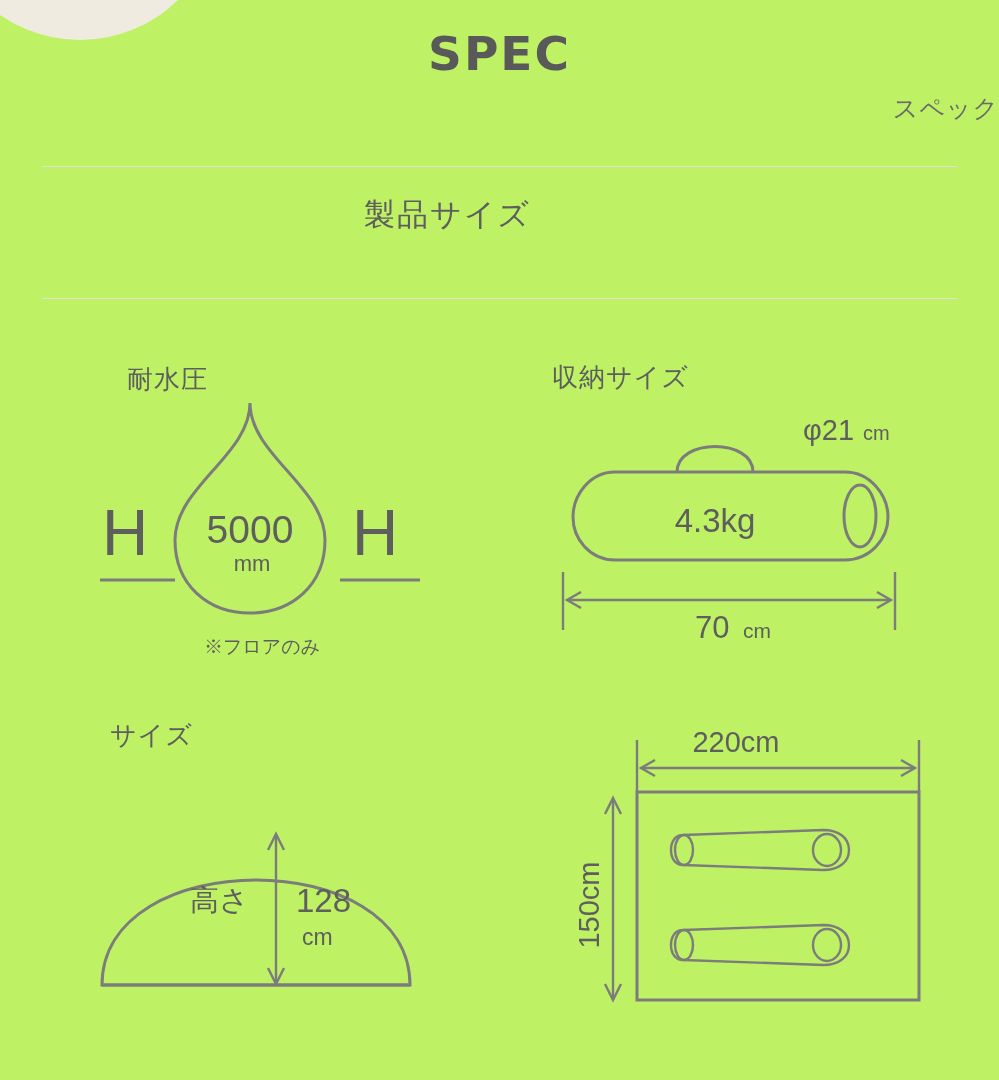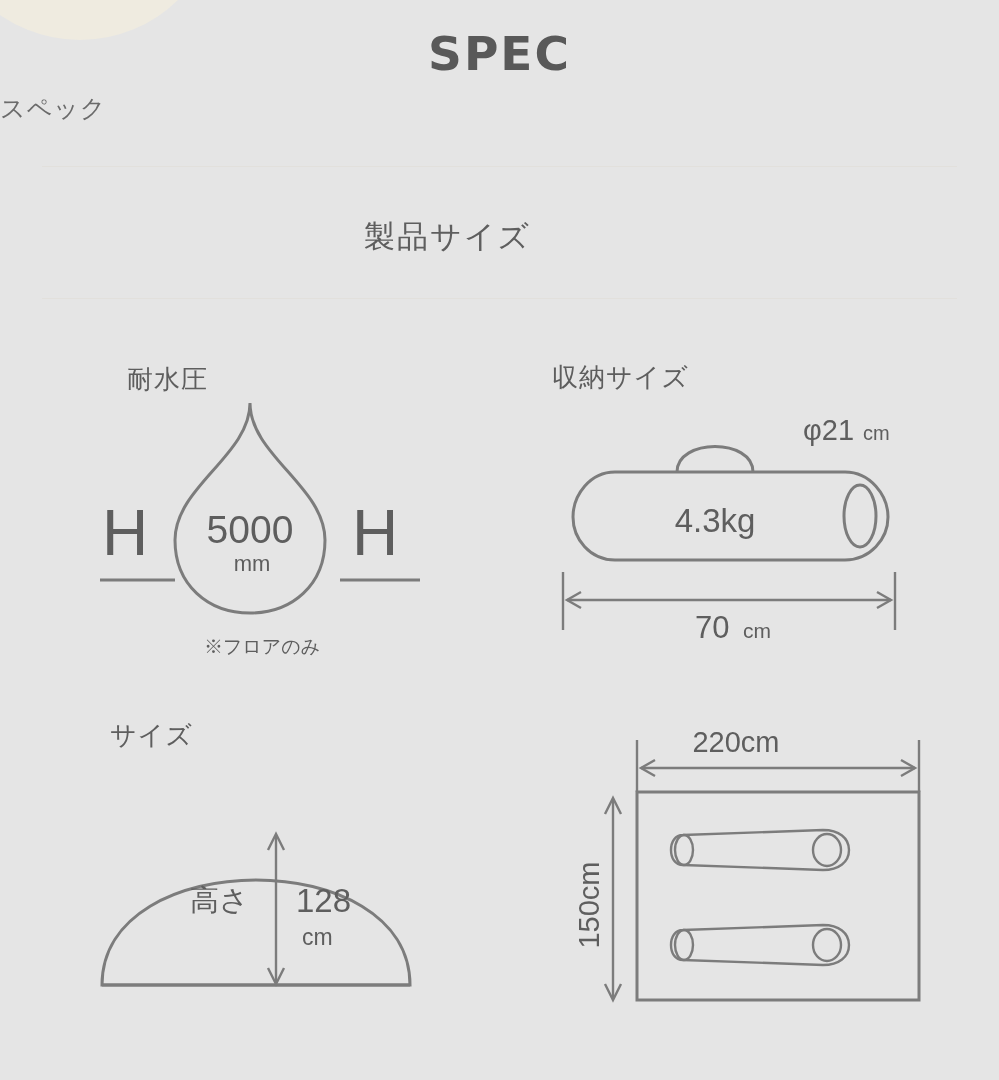--- a/index.html
+++ b/index.html
@@ -7,21 +7,21 @@
     margin: 0; padding: 0;
     width: 999px; height: 1080px;
     background: #ffffff;
     font-family: "Liberation Sans", sans-serif;
     color: #5b5b5b;
     overflow: hidden;
   }
   .page {
     position: relative;
     width: 999px; height: 1080px;
-    background: #e5e5e5;
+    background: #bef264;
   }
 
   
   .blob {
     position: absolute;
     left: -60px; top: -120px;
     width: 280px; height: 160px;
     background: #efebe0;
     border-radius: 0 0 150px 150px;
   }
@@ -33,38 +33,38 @@
     text-align: center;
     font-size: 47px;
     font-weight: bold;
     letter-spacing: 2px;
     color: #595959;
     font-family: "DejaVu Sans", sans-serif;
   }
   .spec-sub {
     position: absolute;
     top: 92px; left: 0; width: 999px;
-    text-align: left;
+    text-align: right;
     font-size: 25px;
     color: #6b6b6b;
     letter-spacing: 1px;
   }
 
   .rule {
     position: absolute;
     left: 42px; width: 915px;
     height: 1px;
     background: #e2e0dc;
   }
   .rule.top { top: 166px; }
   .rule.bottom { top: 298px; }
 
   .section-title {
     position: absolute;
-    top: 216px; left: 0; width: 895px;
+    top: 194px; left: 0; width: 895px;
     text-align: center;
     font-size: 31px;
     color: #5e5e5e;
     letter-spacing: 2px;
   }
 
   .label {
     position: absolute;
     font-size: 26px;
     color: #5e5e5e;

